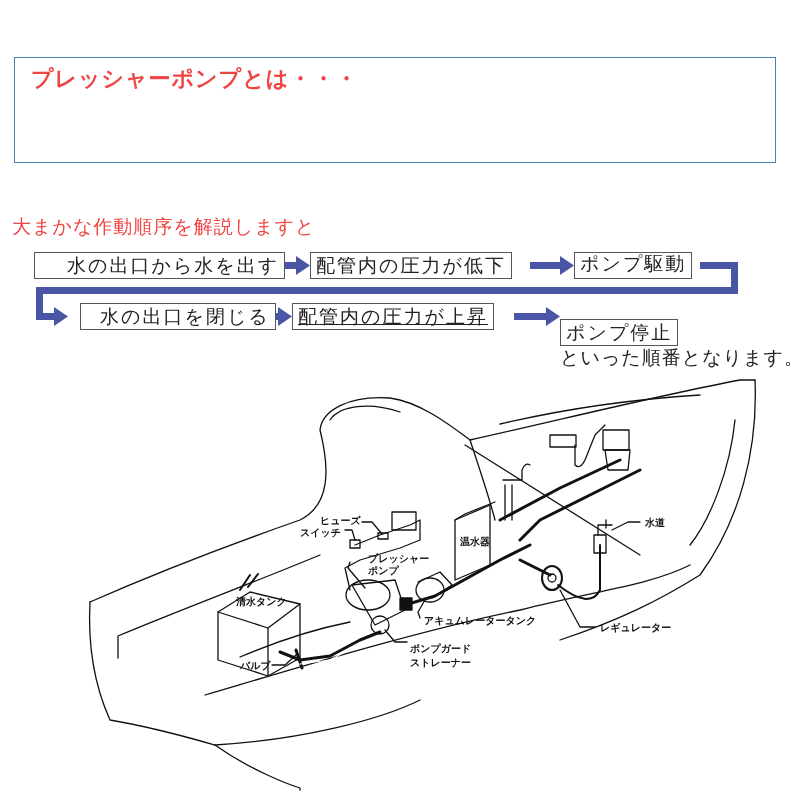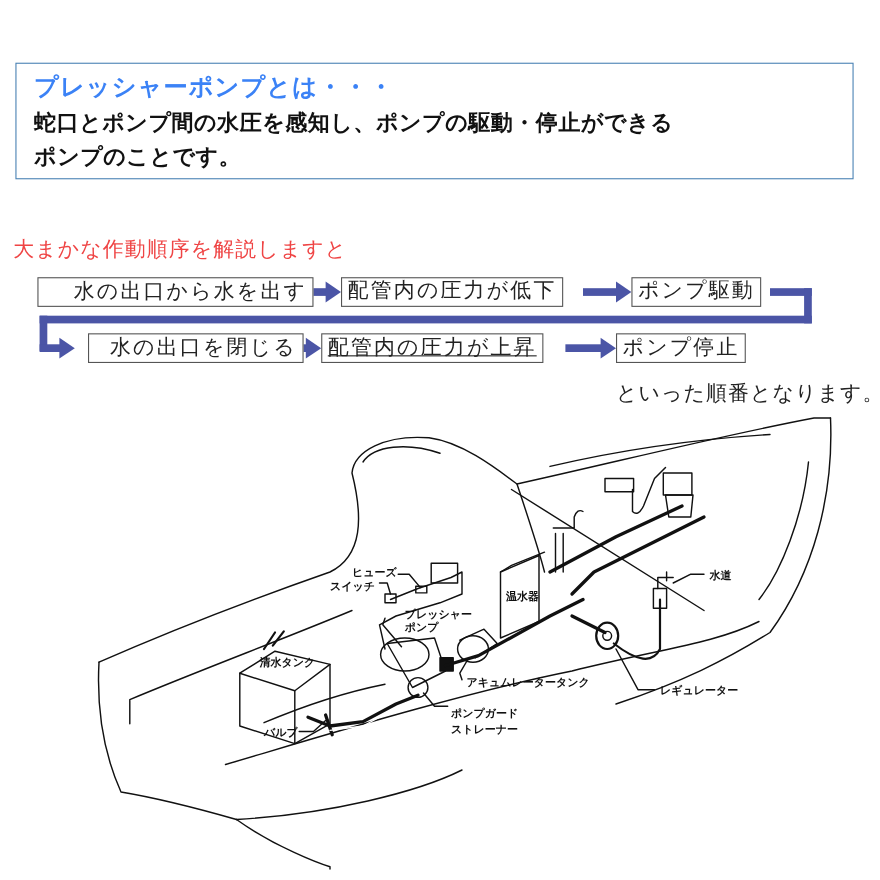--- a/index.html
+++ b/index.html
@@ -1,42 +1,38 @@
 <!DOCTYPE html>
 <html><head>
 <meta charset="utf-8">
 <style>
   html, body { margin:0; padding:0; background:#ffffff; }
   body { width:800px; height:800px; position:relative; overflow:hidden;
          font-family:"DejaVu Sans", sans-serif; color:#111; }
   .info-box { position:absolute; left:14px; top:57px; width:762px; height:106px;
               border:1.5px solid #4a82b4; box-sizing:border-box; }
   .info-title { position:absolute; left:16px; top:6px; font-size:22px; font-weight:bold;
-                color:#3b82f6; letter-spacing:1px; white-space:nowrap; }
+                color:#ef4444; letter-spacing:1px; white-space:nowrap; }
   .info-body { position:absolute; left:16px; top:38px; font-size:20px; font-weight:bold;
                color:#111; line-height:31px; letter-spacing:0.5px; }
   .intro { position:absolute; left:12px; top:214px; font-size:19px; color:#ef4444;
            letter-spacing:1px; white-space:nowrap; }
   .step { position:absolute; height:27px; border:1.5px solid #555; box-sizing:border-box;
           background:#fff; font-size:19px; line-height:24px; padding:0 5px;
           letter-spacing:2px; color:#222; white-space:nowrap; }
   .bar { position:absolute; background:#4b55a6; }
   .outro { position:absolute; left:560px; top:345px; font-size:19px; color:#222;
            letter-spacing:1px; white-space:nowrap; }
   svg text { font-family:"DejaVu Sans", sans-serif; font-weight:bold; font-size:10px; fill:#111; }
 </style>
 </head>
 <body>
 
 <div class="info-box">
   <div class="info-title">プレッシャーポンプとは・・・</div>
-  <div class="info-body">
-    <div>蛇口とポンプ間の水圧を感知し、ポンプの駆動・停止ができる</div>
-    <div>ポンプのことです。</div>
-  </div>
 </div>
 
 <div class="intro">大まかな作動順序を解説しますと</div>
 
 <div class="bar" style="left:268px;top:262px;width:34px;height:7px;"></div>
 <div class="bar" style="left:530px;top:262px;width:36px;height:7px;"></div>
 <div class="bar" style="left:700px;top:262px;width:38px;height:7px;"></div>
 <div class="bar" style="left:731px;top:262px;width:7px;height:32px;"></div>
 <div class="bar" style="left:36px;top:287px;width:702px;height:7px;"></div>
 <div class="bar" style="left:36px;top:287px;width:7px;height:32px;"></div>
@@ -46,25 +42,25 @@
 
 <svg style="position:absolute;left:0;top:0;" width="800" height="400">
   <polygon points="296,256 310,265.5 296,275" fill="#4b55a6"></polygon>
   <polygon points="560,256 574,265.5 560,275" fill="#4b55a6"></polygon>
   <polygon points="54,307 68,316.5 54,326" fill="#4b55a6"></polygon>
   <polygon points="278,307 292,316.5 278,326" fill="#4b55a6"></polygon>
   <polygon points="546,307 560,316.5 546,326" fill="#4b55a6"></polygon>
 </svg>
 
 <div class="step" style="left:34px;top:252px;padding-left:32px;">水の出口から水を出す</div>
-<div class="step" style="left:310px;top:252px;font-family:Liberation Serif, serif;">配管内の圧力が低下</div>
+<div class="step" style="left:310px;top:252px;">配管内の圧力が低下</div>
 <div class="step" style="left:574px;top:252px;font-family:Liberation Mono, monospace;">ポンプ駆動</div>
 <div class="step" style="left:80px;top:303px;padding-left:19px;">水の出口を閉じる</div>
 <div class="step" style="left:292px;top:303px;text-decoration:underline;">配管内の圧力が上昇</div>
-<div class="step" style="left:560px;top:303px;">ポンプ停止</div>
+<div class="step" style="left:560px;top:319px;">ポンプ停止</div>
 
 <div class="outro">といった順番となります。</div>
 
 <svg style="position:absolute;left:0;top:370px;" width="800" height="430" viewBox="0 370 800 430" fill="none" stroke="#111" stroke-width="1.3" stroke-linejoin="round" stroke-linecap="round">
 
   <path d="M90,602 C140,580 220,548 300,520 C330,505 330,470 320,430 C322,410 350,395 390,398 C420,402 450,425 470,440 C560,420 660,395 740,380 L755,380"></path>
   <path d="M755,380 C758,450 740,520 700,575 C660,600 620,620 560,640"></path>
   <path d="M90,602 C88,640 92,680 110,720 C140,725 180,735 215,745"></path>
   <path d="M215,745 C250,770 290,785 300,788 L300,790"></path>
   <path d="M118,658 L118,636 C180,610 260,580 320,555"></path>

